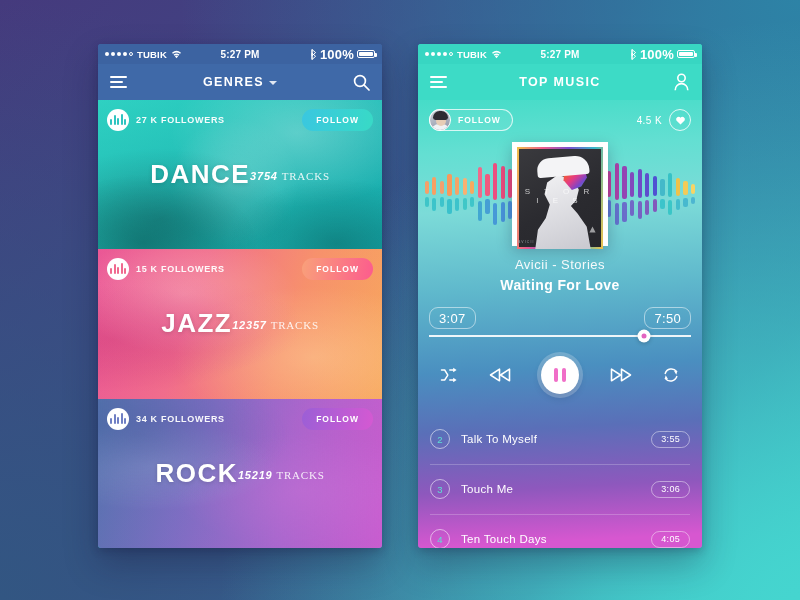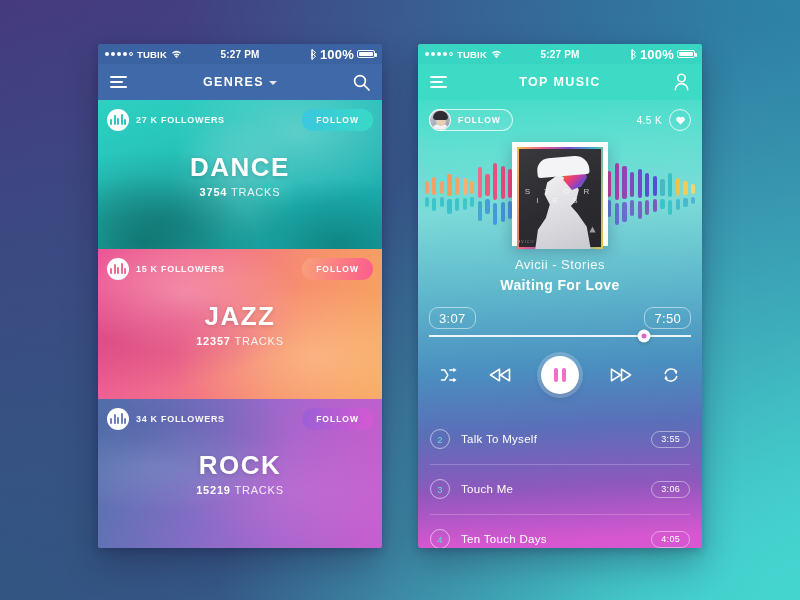--- a/index.html
+++ b/index.html
@@ -57,21 +57,21 @@
   .hamburger span { height:2px; background:#fff; border-radius:1px; display:block; }
   .hamburger span:nth-child(1){ width:17px; }
   .hamburger span:nth-child(2){ width:13px; }
   .hamburger span:nth-child(3){ width:17px; }
   .nav-right { margin-left:auto; z-index:2; display:flex; align-items:center; }
 
   
   #phone-left .body { height:448px; display:flex; flex-direction:column; }
   .genre {
     position:relative; flex:1; overflow:hidden;
-    display:flex; flex-direction:column; align-items:center; justify-content:center;
+    display:flex; align-items:center; justify-content:center;
   }
   .genre .photo { position:absolute; inset:0; }
   .genre .tint { position:absolute; inset:0; }
   .genre-top {
     position:absolute; top:9px; left:9px; right:9px; height:22px;
     display:flex; align-items:center; gap:7px; z-index:3;
   }
   .eq-badge {
     width:22px;height:22px;border-radius:50%;background:#fff;
     display:flex;align-items:flex-end;justify-content:center; gap:1.5px; padding-bottom:6px;
@@ -82,22 +82,22 @@
   .follow-btn {
     margin-left:auto; border:none; color:#fff; font-size:8.5px; font-weight:bold;
     letter-spacing:1px; padding:6px 14px; border-radius:11px; cursor:pointer;
     font-family:inherit;
   }
   .genre-name {
     position:relative; z-index:3; color:#fff; font-size:26px; font-weight:bold;
     letter-spacing:1.5px; text-shadow:0 1px 4px rgba(0,0,0,.16);
   }
   .genre-tracks { position:relative; z-index:3; color:#fff; font-size:11px; letter-spacing:.8px; margin-top:3px; }
-  .genre-tracks b { font-weight:bold; }
-  .genre-tracks span { font-weight:normal; opacity:.88; }
+  .genre-tracks b { font-weight:bold;font-style:italic; }
+  .genre-tracks span { font-weight:normal; opacity:.88;font-family:Liberation Serif, serif; }
 
   
   #phone-right .body { height:448px; position:relative; overflow:hidden; }
   .player-head { height:40px; display:flex; align-items:center; padding:0 11px; }
   .follow-pill {
     display:flex; align-items:center; border:1px solid rgba(255,255,255,.75);
     border-radius:13px; height:22px; padding-right:11px; background:rgba(255,255,255,.07);
     cursor:pointer;
   }
   .avatar {

